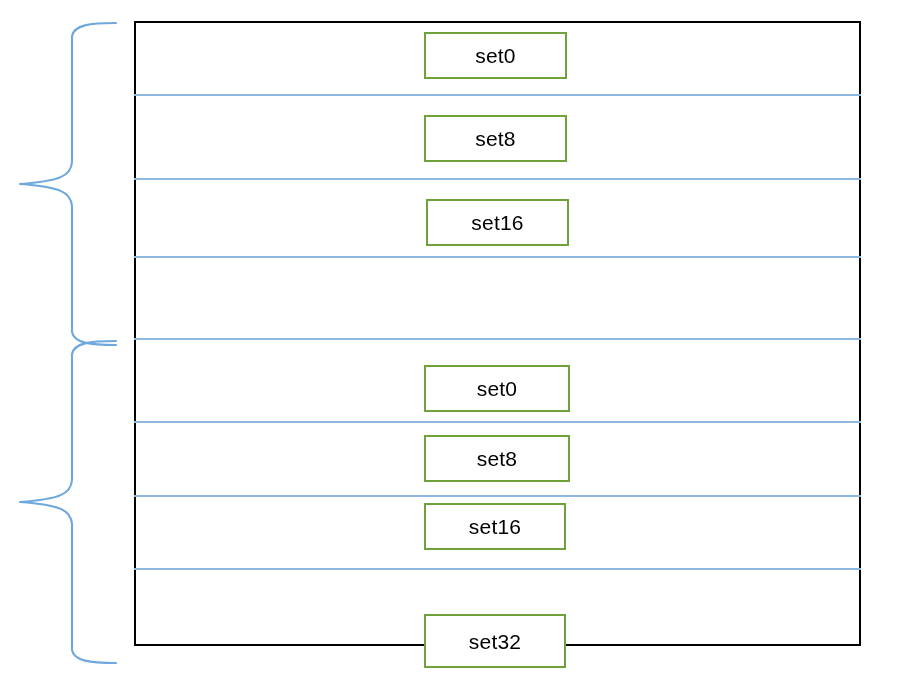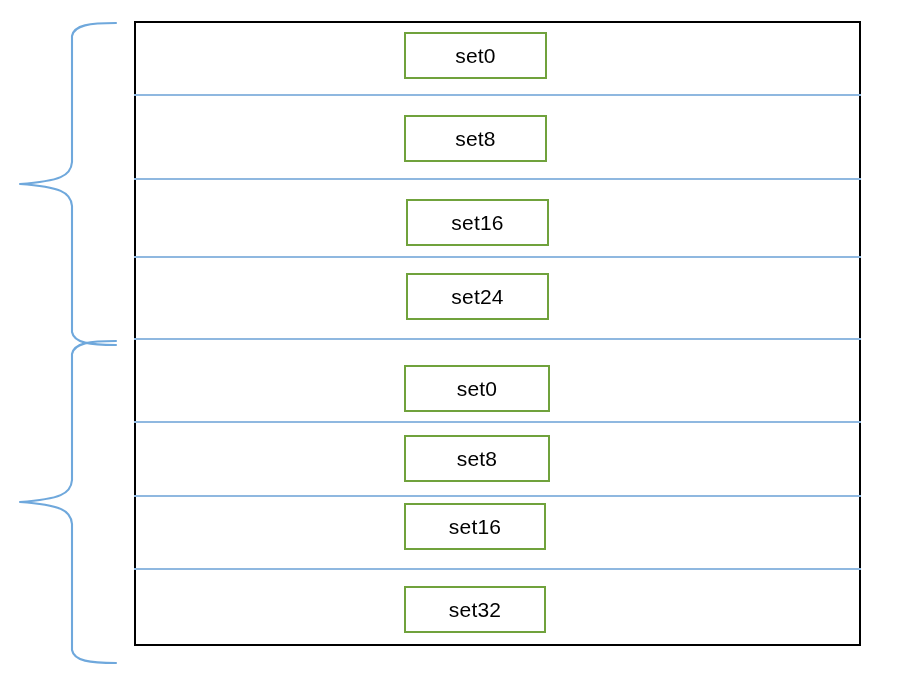--- a/index.html
+++ b/index.html
@@ -39,20 +39,21 @@
   }
   
   .set-box {
     position: absolute;
     box-sizing: border-box;
     border: 2px solid #70A23C;
     background: #ffffff;
     display: flex;
     align-items: center;
     justify-content: center;
+    margin-left: 20px;
   }
   .set-box-label {
     font-family: "Liberation Sans", sans-serif;
     font-size: 21px;
     color: #000000;
     line-height: 1;
     letter-spacing: 0.2px;
     white-space: nowrap;
   }
   
@@ -119,34 +120,31 @@
   </div>
 
   <div class="set-box" style="left:404px; top:115px; width:143px; height:47px;">
     <span class="set-box-label">set8</span>
   </div>
 
   <div class="set-box" style="left:406px; top:199px; width:143px; height:47px;">
     <span class="set-box-label">set16</span>
   </div>
 
-  <div class="set-box" style="left:406px; top:273px; width:143px; height:47px;">
-    <span class="set-box-label">set24</span>
-  </div>
 
   <div class="set-box" style="left:404px; top:365px; width:146px; height:47px;">
     <span class="set-box-label">set0</span>
   </div>
 
   <div class="set-box" style="left:404px; top:435px; width:146px; height:47px;">
     <span class="set-box-label">set8</span>
   </div>
 
   <div class="set-box" style="left:404px; top:503px; width:142px; height:47px;">
     <span class="set-box-label">set16</span>
   </div>
 
-  <div class="set-box" style="left:404px; top:586px; width:142px; height:47px;">
+  <div class="set-box" style="left:404px; top:614px; width:142px; height:54px;">
     <span class="set-box-label">set32</span>
   </div>
 
 
 </div>
 
 </body></html>

